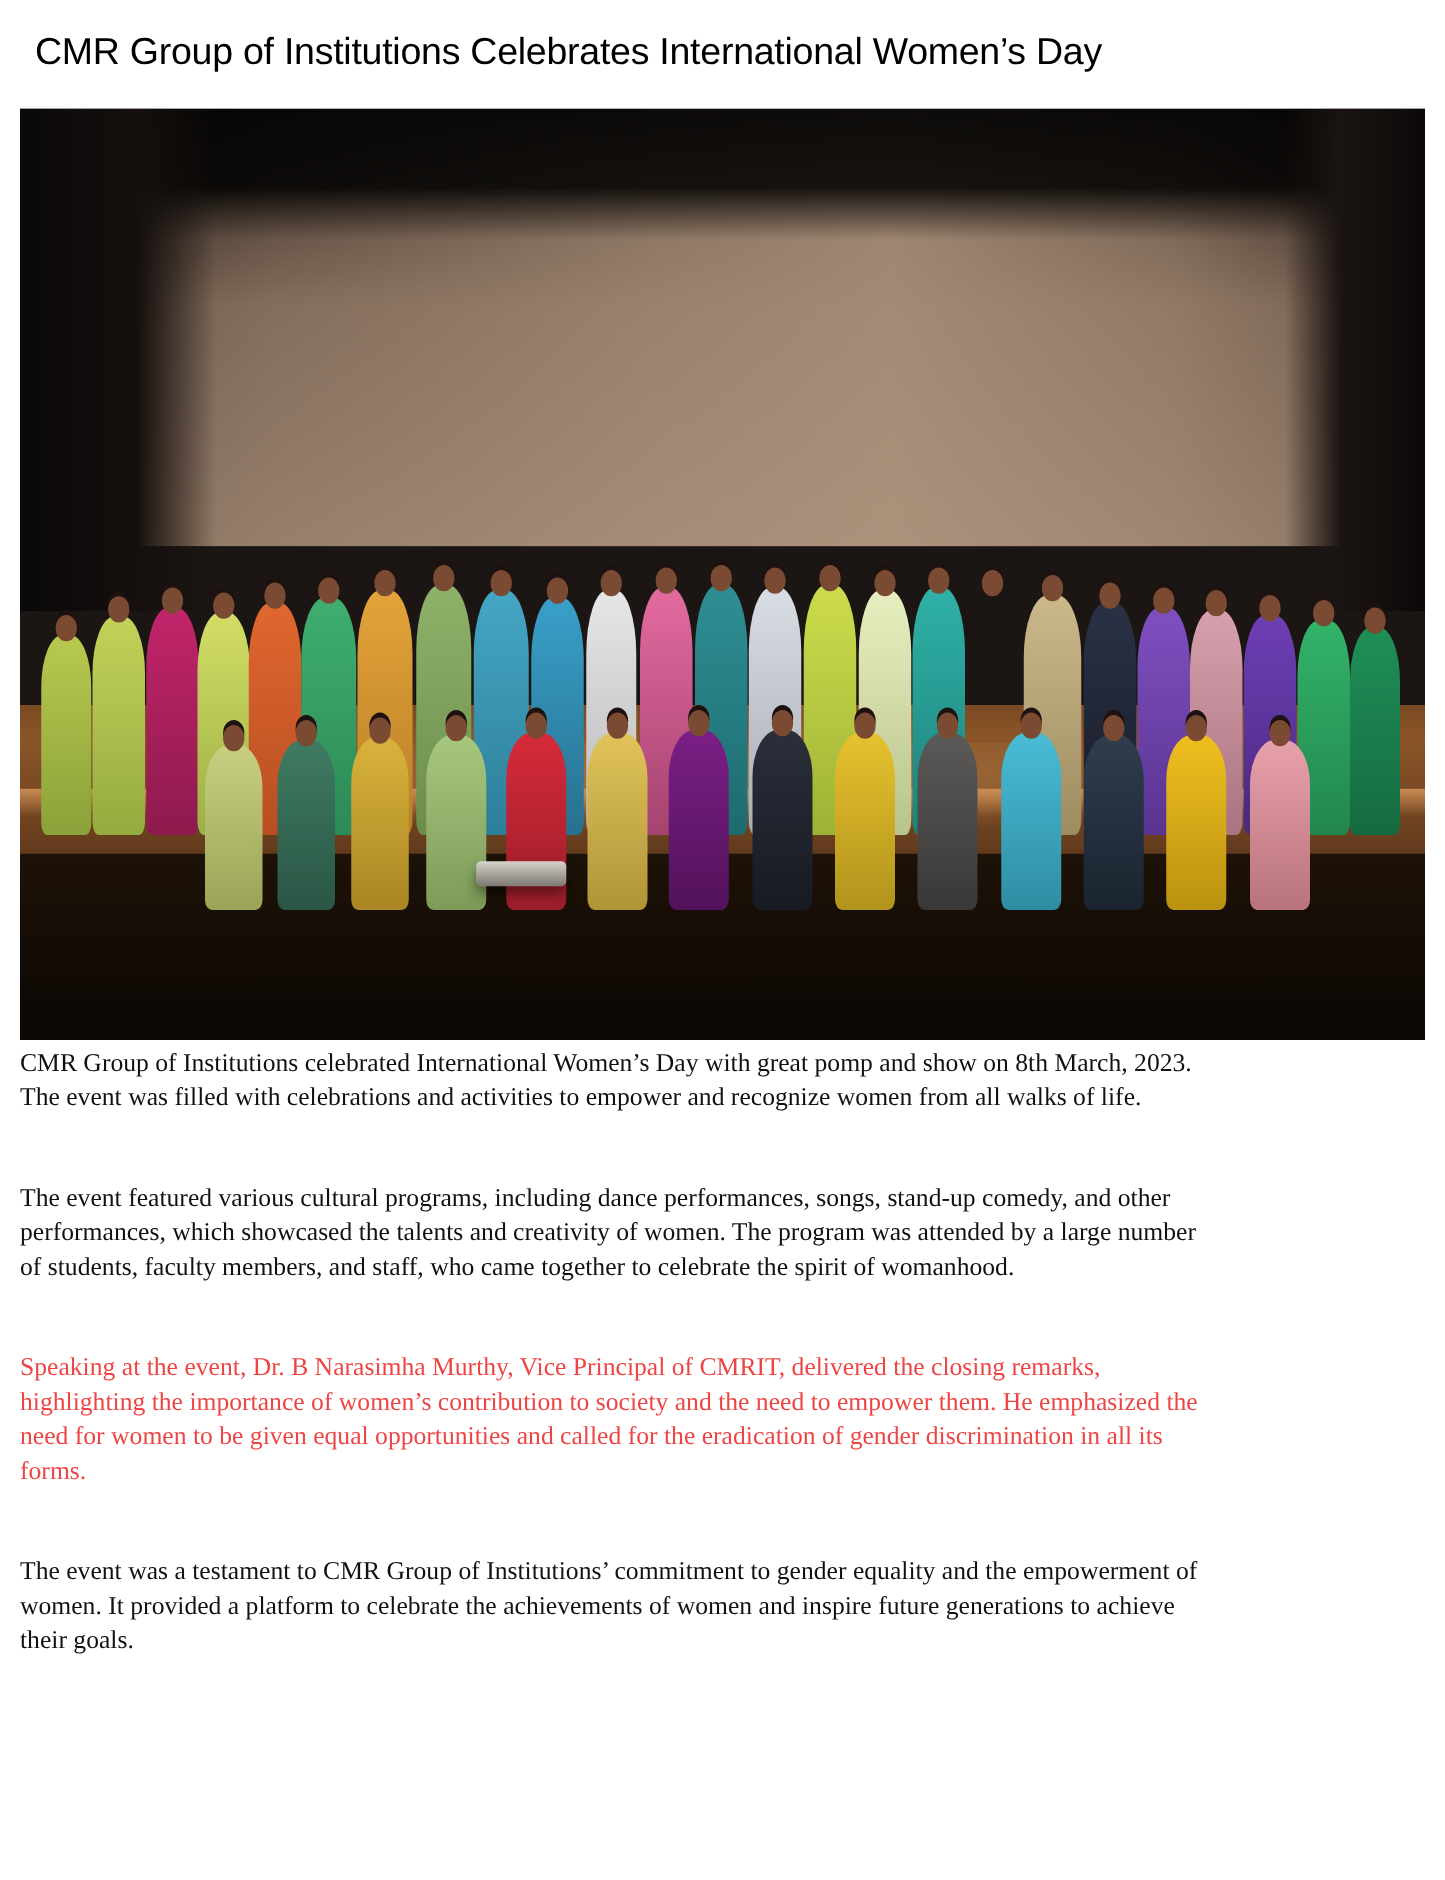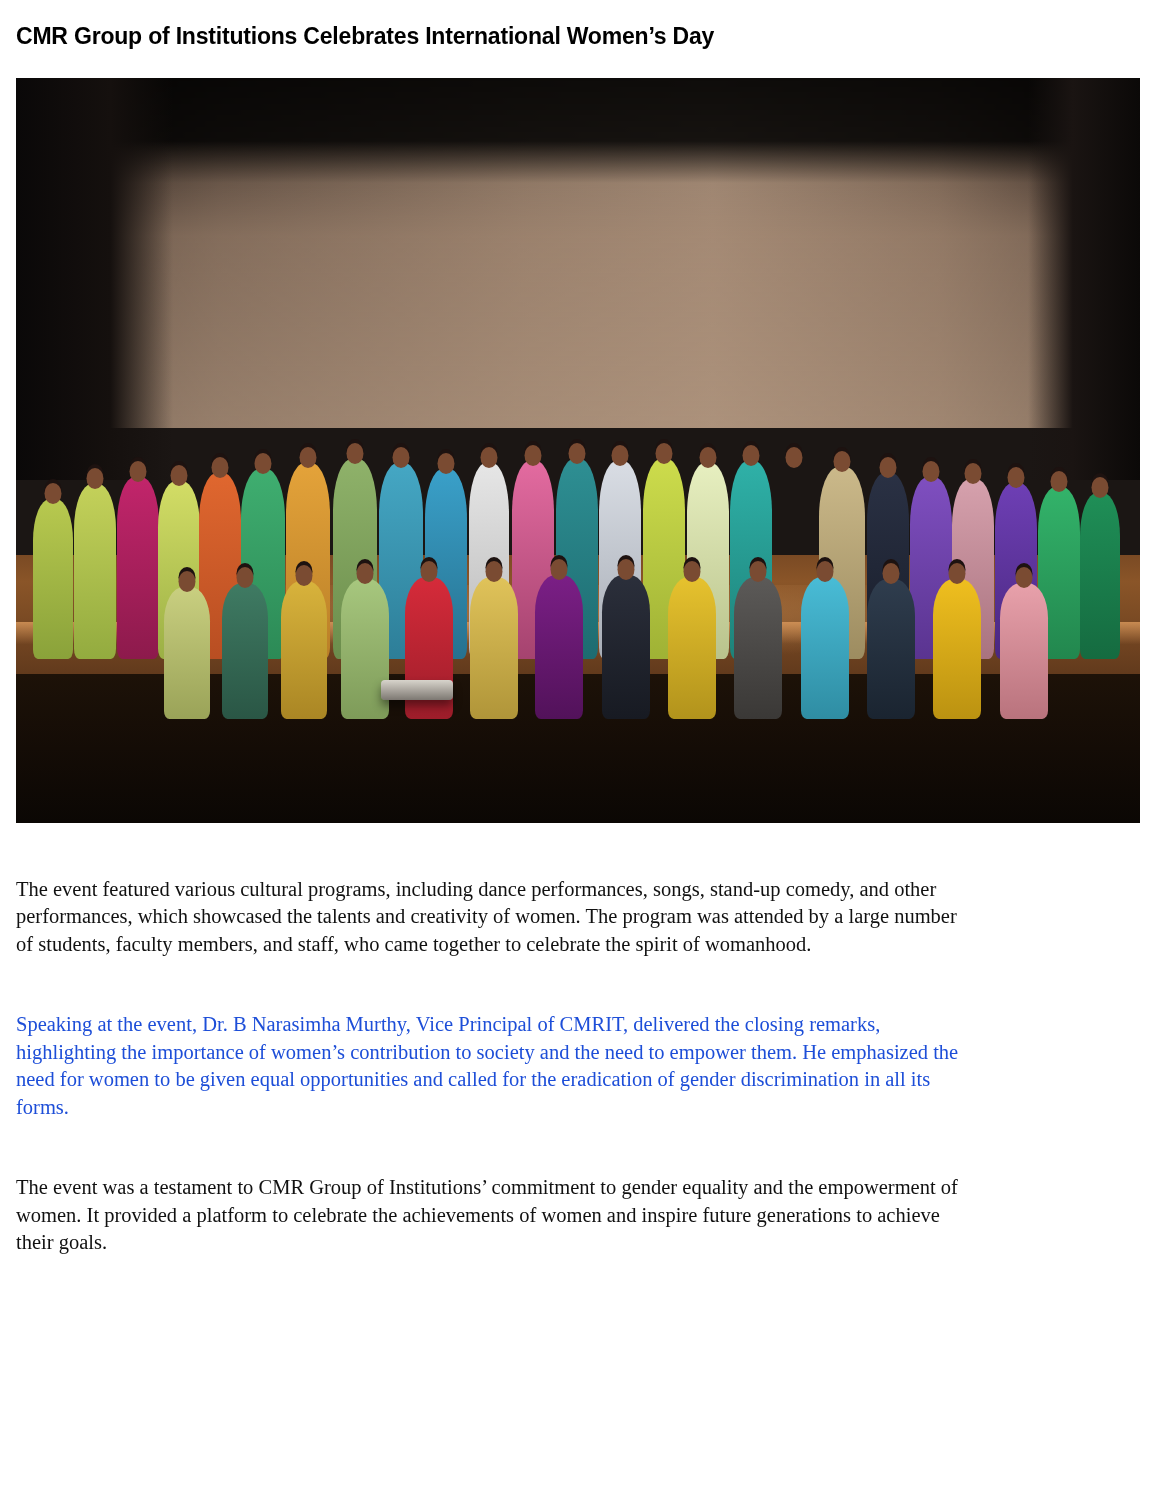--- a/index.html
+++ b/index.html
@@ -15,25 +15,25 @@
   }
   .page {
     width: 1156px;
     min-height: 1504px;
     box-sizing: border-box;
     padding: 22px 16px 10px 16px;
     position: relative;
   }
   .article-title {
     font-family: "Liberation Sans", sans-serif;
-    font-size: 23px;
+    font-size: 30px;
     line-height: 1.30;
-    font-weight: 700;
+    font-weight: 400;
     color: #000000;
-    margin: 0 0 26px 0;
+    margin: 0 0 26px 12px;
     letter-spacing: -0.2px;
     max-width: 930px;
   }
   .photo-frame {
     width: 1124px;
     height: 745px;
     overflow: hidden;
     position: relative;
     background: #1b1614;
     margin: 0 0 6px 0;
@@ -116,21 +116,21 @@
   .caption, .para {
     font-family: "Liberation Serif", serif;
     font-size: 20.5px;
     line-height: 1.34;
     color: #111111;
     margin: 0;
     max-width: 960px;
   }
   .caption { margin-top: 6px; }
   .para { margin-top: 53px; }
-  .para.highlight { color: #1d4ed8; }
+  .para.highlight { color: #ef4444; }
   .spacer-bottom { height: 20px; }
 </style>
 </head>
 <body>
 
 <div class="page">
 
   <h1 class="article-title">CMR Group of Institutions Celebrates International Women’s Day</h1>
 
   <div class="photo-frame" aria-label="group photo">
@@ -184,20 +184,21 @@
       <div class="person" style="left:63.9%; width:48px; height:142px; background:linear-gradient(180deg,#5c5a58,#3a3836);"></div>
       <div class="person" style="left:69.8%; width:48px; height:142px; background:linear-gradient(180deg,#49bcd6,#2f8da3);"></div>
       <div class="person" style="left:75.7%; width:48px; height:140px; background:linear-gradient(180deg,#2f3d4e,#1a2430);"></div>
       <div class="person" style="left:81.6%; width:48px; height:140px; background:linear-gradient(180deg,#efbf1f,#bb9211);"></div>
       <div class="person" style="left:87.5%; width:48px; height:136px; background:linear-gradient(180deg,#e8a1ab,#b9737d);"></div>
     </div>
 
     <div class="projector"></div>
   </div>
 
+  <p class="caption">CMR Group of Institutions celebrated International Women’s Day with great pomp and show on 8th March, 2023. The event was filled with celebrations and activities to empower and recognize women from all walks of life.</p>
 
   <p class="para">The event featured various cultural programs, including dance performances, songs, stand-up comedy, and other performances, which showcased the talents and creativity of women. The program was attended by a large number of students, faculty members, and staff, who came together to celebrate the spirit of womanhood.</p>
 
   <p class="para highlight">Speaking at the event, Dr. B Narasimha Murthy, Vice Principal of CMRIT, delivered the closing remarks, highlighting the importance of women’s contribution to society and the need to empower them. He emphasized the need for women to be given equal opportunities and called for the eradication of gender discrimination in all its forms.</p>
 
   <p class="para">The event was a testament to CMR Group of Institutions’ commitment to gender equality and the empowerment of women. It provided a platform to celebrate the achievements of women and inspire future generations to achieve their goals.</p>
 
   <div class="spacer-bottom"></div>
 </div>
 

